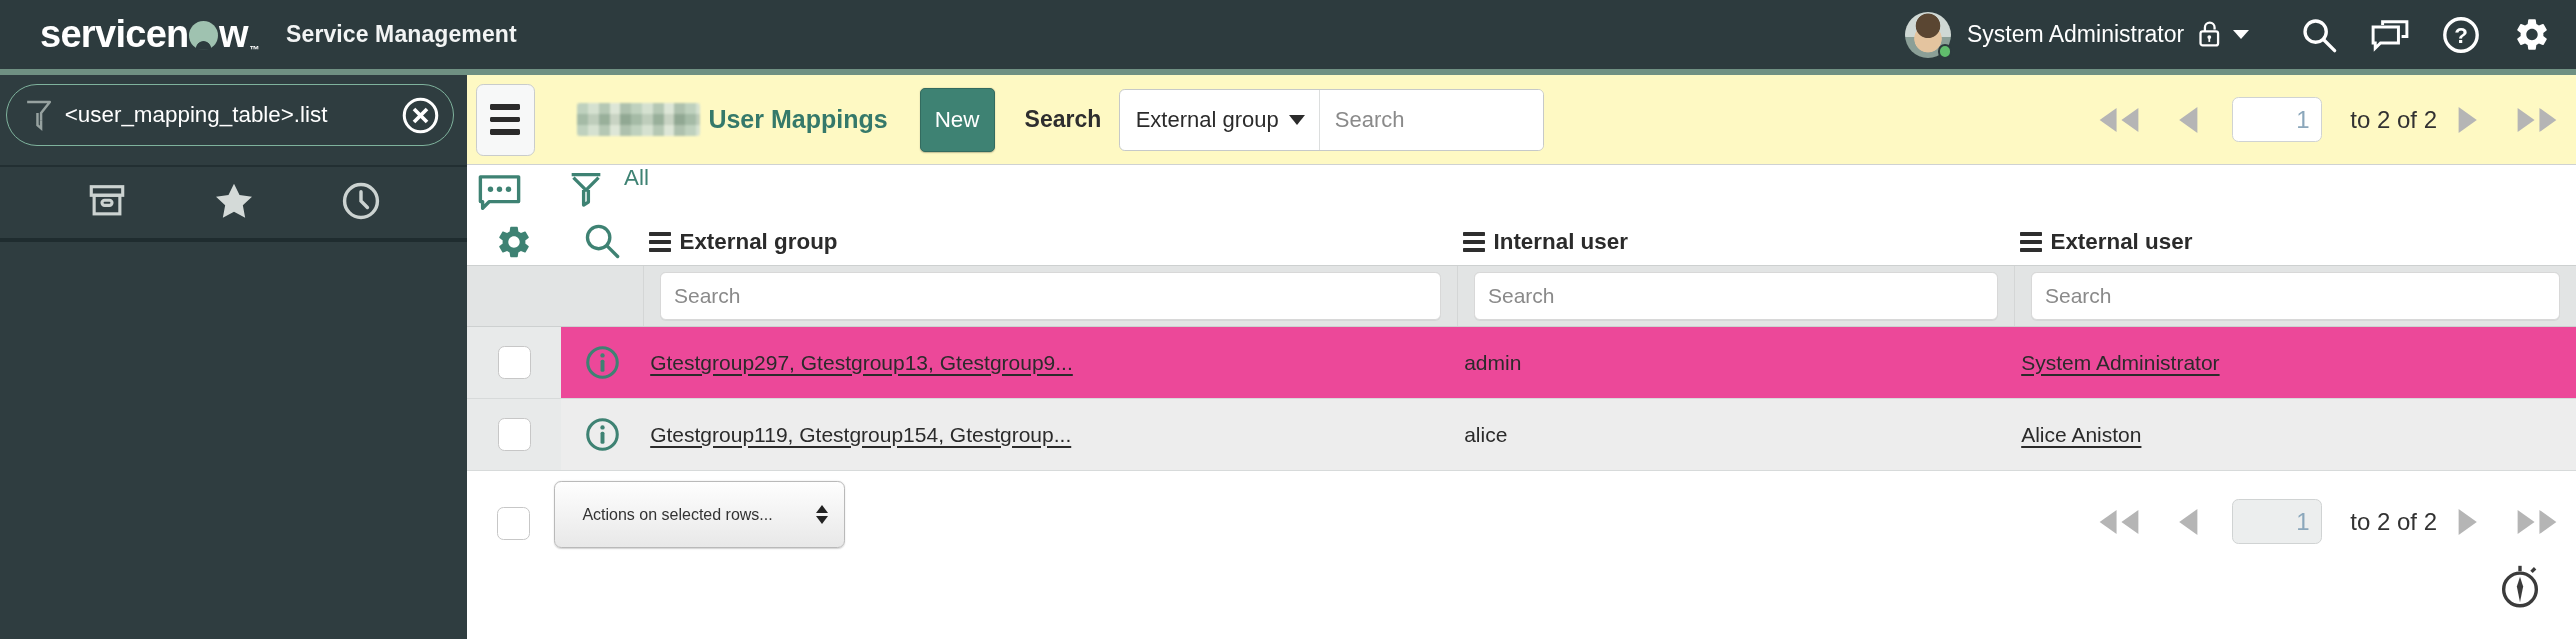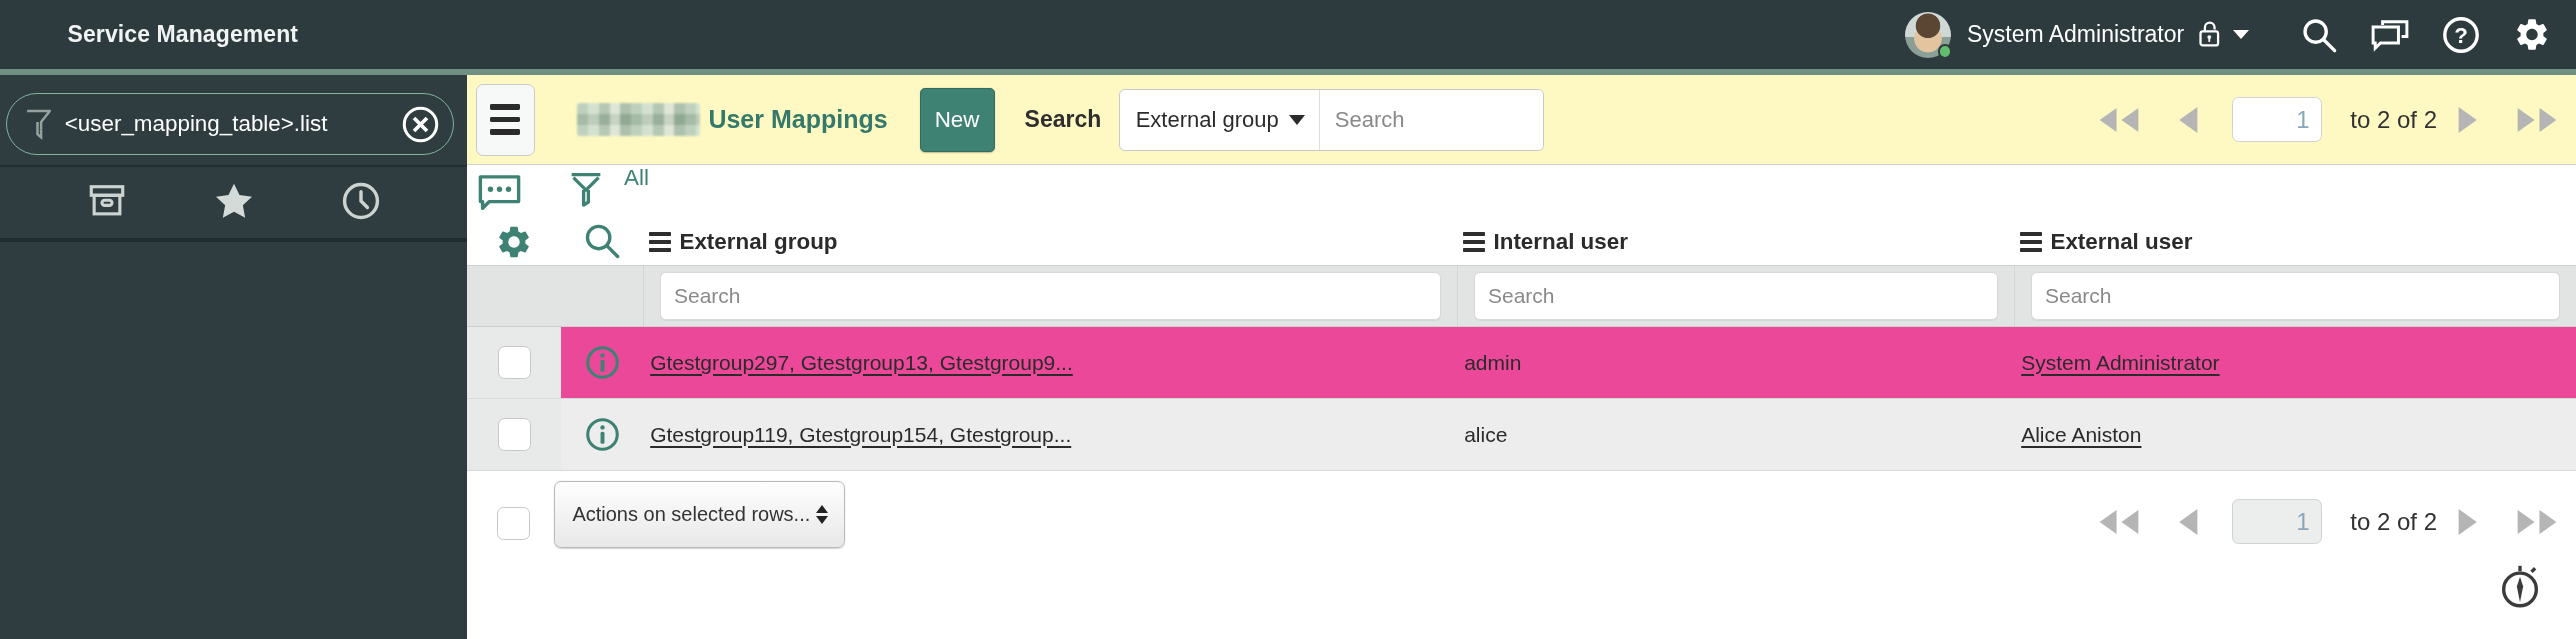--- a/index.html
+++ b/index.html
@@ -26,21 +26,21 @@
   .user-name { color:#ffffff; font-size:23px; margin:0 13px 0 16px; }
   .caret-down { width:0; height:0; border-left:8px solid transparent; border-right:8px solid transparent;
                 border-top:9.4px solid #ffffff; margin-left:11.6px; }
   .hicon { width:38px; height:38px; margin-left:33px; display:flex; align-items:center; justify-content:center; }
 
   
   .sage-strip { position:absolute; left:0; top:69px; width:100%; height:6.5px; background:#6f9082; }
 
   
   .sidebar { position:absolute; left:0; top:75px; width:467px; height:564px; background:#2f3d40; }
-  .nav-filter { position:absolute; left:5.8px; top:18px; width:448px; height:62px; border:1.4px solid #7fb39d;
+  .nav-filter { position:absolute; left:5.8px; top:9px; width:448px; height:62px; border:1.4px solid #7fb39d;
                 border-radius:32px; display:flex; align-items:center; padding:0 13px 0 17.4px; }
   .nav-filter input { flex:1; background:transparent; border:none; outline:none; color:#ffffff;
                       font-size:22.4px; font-family:inherit; margin-left:11.6px; }
   .nav-clear { width:39px; height:39px; flex:none; background:transparent; border:none; cursor:pointer; padding:0; }
   .sidebar-divider { position:absolute; left:0; width:100%; height:2.2px; background:#222f32; }
   .nav-tabs { position:absolute; left:0; top:92px; width:467px; height:71px; display:flex;
               align-items:center; justify-content:space-around; padding:0 43px; }
   .nav-tab { background:transparent; border:none; cursor:pointer; padding:0; }
 
   
@@ -107,33 +107,39 @@
   .info-cell { display:flex; align-items:center; justify-content:center; }
   .cell-text { font-size:21px; color:#2b2b2b; padding-left:7.2px; white-space:nowrap; overflow:hidden; }
   .cell-link { font-size:21px; color:#2b2b2b; text-decoration:underline; text-underline-offset:4.3px;
                padding-left:7.2px; white-space:nowrap; }
 
   .footer-row { position:relative; height:101px; background:#ffffff; display:flex; align-items:center; padding:0 16px 0 0; }
   .footer-cb { position:absolute; left:30px; top:36px; }
   .actions-select { position:absolute; left:87px; top:10px; width:291px; height:67px; border:1.4px solid #b9b9b9;
                     border-radius:7.2px; background:linear-gradient(#fefefe, #e8e8e8); display:flex; align-items:center;
                     padding:0 16px 0 17.4px; cursor:pointer; box-shadow:0 0.7px 1.4px rgba(0,0,0,.18); }
-  .actions-select .act-text { font-size:20px; color:#333; flex:1; white-space:nowrap; }
+  .actions-select .act-text { font-size:16px; color:#333; flex:1; white-space:nowrap;margin-left:10px; }
   .spinner { display:flex; flex-direction:column; gap:3.6px; align-items:center; }
   .spinner .up { width:0; height:0; border-left:6.5px solid transparent; border-right:6.5px solid transparent; border-bottom:8.7px solid #222; }
   .spinner .dn { width:0; height:0; border-left:6.5px solid transparent; border-right:6.5px solid transparent; border-top:8.7px solid #222; }
 
   .stopwatch-btn { position:absolute; right:35px; bottom:26px; background:transparent; border:none; cursor:pointer; padding:0; }
 </style>
 </head>
 <body>
 
 <div class="page">
 
   <div class="banner">
+    <div class="logo">
+      <span>servicen</span>
+        <span class="logo-o"></span>
+        <span>w</span>
+        <span class="tm">™</span>
+    </div>
     <div class="product-name">Service Management</div>
 
     <div class="banner-right">
       <div class="avatar">
         <span class="status-dot"></span>
       </div>
       <span class="user-name">System Administrator</span>
       <span>
         <svg width="24.6" height="30" viewBox="0 0 28 34" fill="none" stroke="#ffffff" stroke-width="2.6">
           <rect x="4" y="14" width="20" height="16" rx="2.5"></rect>

